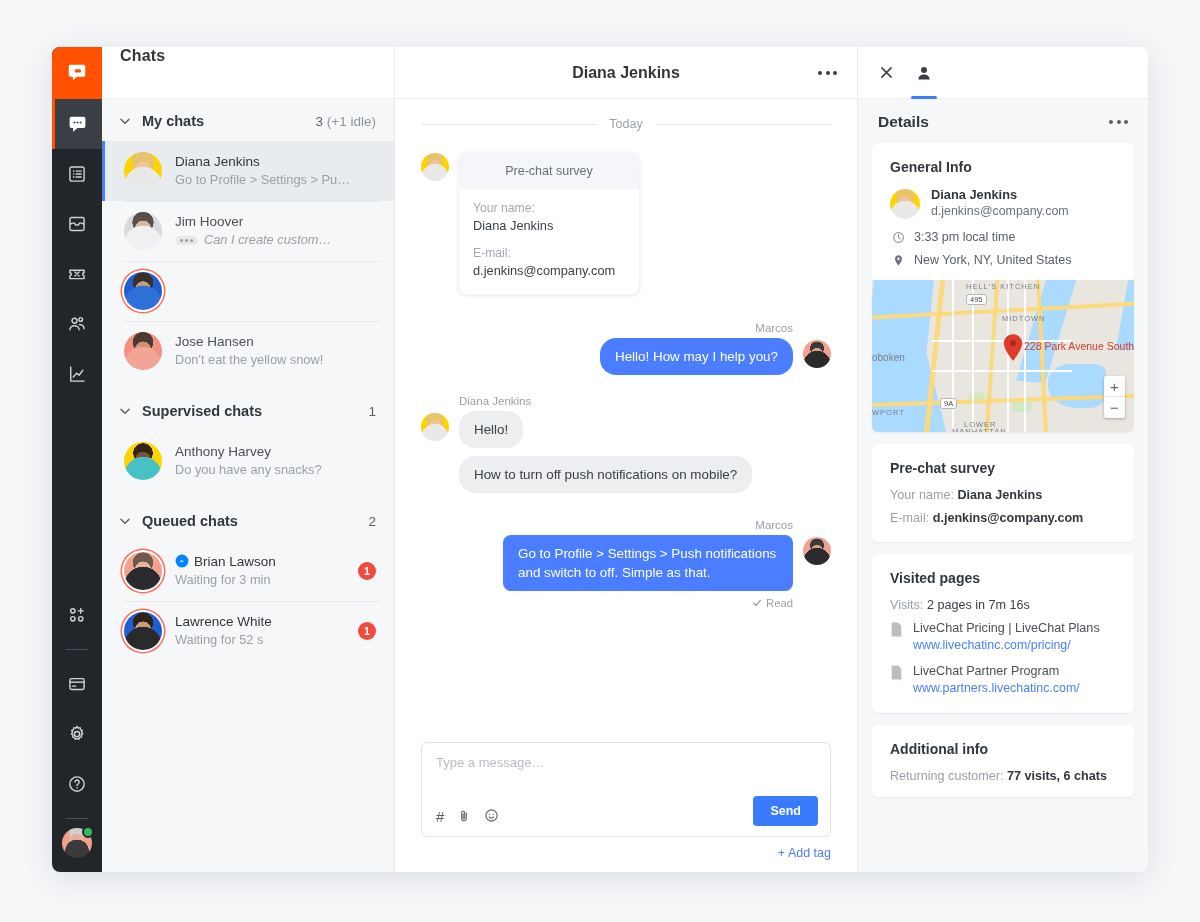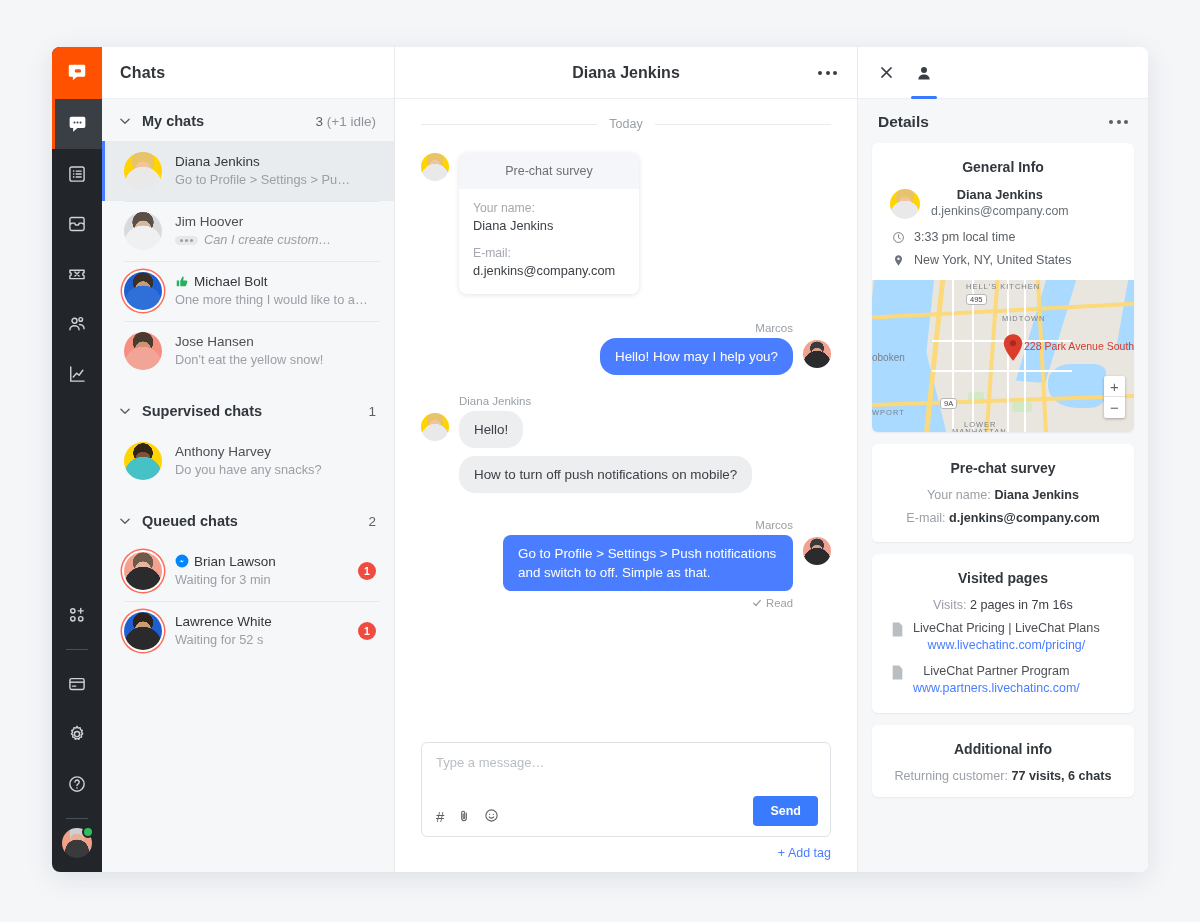--- a/index.html
+++ b/index.html
@@ -64,21 +64,21 @@
 
   
   .chat-list {
     width: 293px; flex: 0 0 293px;
     background: #f6f7f9;
     border-right: 1px solid #e7e9ec;
     display: flex; flex-direction: column;
   }
   .cl-header {
     height: 52px; background: #fff;
-    display: flex; align-items: center;
+    display: flex; align-items: flex-start;
     padding: 0 18px;
     border-bottom: 1px solid #eceef1;
   }
   .cl-header .title { font-size: 16px; font-weight: 700; color: #32373c; letter-spacing: .2px; }
   .cl-scroll { flex: 1 1 auto; overflow: hidden; }
 
   .group-head {
     display: flex; align-items: center;
     padding: 14px 18px 12px 16px;
     cursor: pointer;
@@ -204,21 +204,21 @@
     height: 52px; background: #fff; border-bottom: 1px solid #eceef1;
     display: flex; align-items: center; padding: 0 20px; gap: 20px; position: relative;
   }
   .dt-header .ic { color: #3a3f45; cursor: pointer; display: flex; align-items: center; position: relative; height: 52px; }
   .dt-header .ic.active::after {
     content: ""; position: absolute; left: -4px; right: -4px; bottom: 0;
     height: 3px; background: #3a7afd; border-radius: 2px;
   }
   .dt-title { display: flex; align-items: center; padding: 14px 18px 12px 20px; }
   .dt-title h2 { font-size: 15.5px; font-weight: 700; color: #32373c; flex: 1 1 auto; }
-  .card { background: #fff; border-radius: 6px; margin: 0 14px 12px 14px; box-shadow: 0 1px 2px rgba(40,50,70,.07); overflow: hidden; text-align: center; }
+  .card { background: #fff; border-radius: 6px; margin: 0 14px 12px 14px; box-shadow: 0 1px 2px rgba(40,50,70,.07); overflow: hidden; }
   .card h3 { font-size: 14px; font-weight: 700; color: #32373c; padding: 16px 18px 12px 18px; }
   .gi-person { display: flex; align-items: center; padding: 0 18px 10px 18px; }
   .gi-person .av32 { width: 30px; height: 30px; border-radius: 50%; flex: 0 0 30px; margin-right: 11px; overflow: hidden; }
   .gi-name { font-size: 12.8px; font-weight: 700; color: #32373c; line-height: 16px; }
   .gi-mail { font-size: 12.4px; color: #6a7076; line-height: 17px; }
   .gi-line { display: flex; align-items: center; gap: 9px; padding: 0 18px 9px 20px; font-size: 12.5px; color: #5a6066; }
   .gi-line svg { flex: 0 0 13px; color: #6c7278; }
 
   .map { height: 152px; position: relative; background: #e9e6df; overflow: hidden; }
   .map .water { position: absolute; background: #aadaff; }
@@ -375,30 +375,20 @@
                 <i></i>
                 <i></i>
               </span>
             <span>Can I create custom…</span>
           </div>
         </span>
       </div>
 
       <div class="chat-item">
         <span class="av ring" style="background:#1f5fd0;background-image:radial-gradient(circle at 50% 86%,#2f6fd8 0 50%,transparent 51%),radial-gradient(circle at 50% 45%,#c79a7c 0 27%,transparent 28%),radial-gradient(circle at 50% 28%,#3a3026 0 30%,transparent 31%);"></span>
-        <span class="ci-body">
-          <div class="ci-name strong">
-            <span class="inline-ic" style="display:inline-block;">
-              <svg width="14" height="14" viewBox="0 0 24 24" fill="#27ae60">
-                  <path d="M9 21h8.2a2 2 0 001.9-1.4l2-6A2 2 0 0019.2 11H14l.8-4.2A2 2 0 0012.9 4.4L9 12v9zM3 11h4v10H3z"></path>
-                </svg>
-            </span><span>Michael Bolt</span>
-          </div>
-          <div class="ci-msg">One more thing I would like to a…</div>
-        </span>
       </div>
 
       <div class="chat-item">
         <span class="av" style="background:#f58f80;background-image:radial-gradient(circle at 50% 88%,#f2a496 0 48%,transparent 49%),radial-gradient(circle at 50% 46%,#cf9273 0 28%,transparent 29%),radial-gradient(circle at 50% 27%,#4a3b30 0 30%,transparent 31%);"></span>
         <span class="ci-body">
           <div class="ci-name">Jose Hansen</div>
           <div class="ci-msg">Don't eat the yellow snow!</div>
         </span>
       </div>
 

